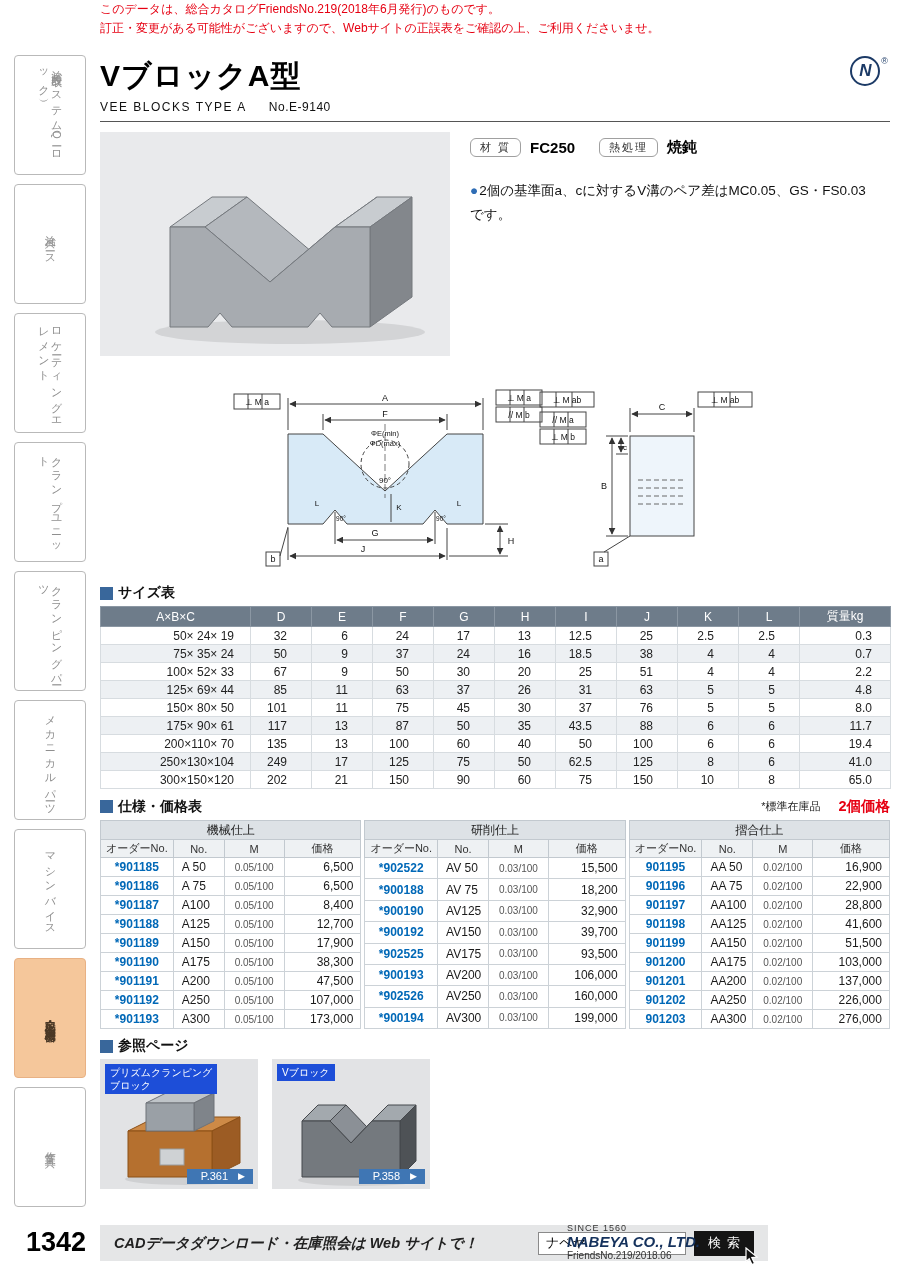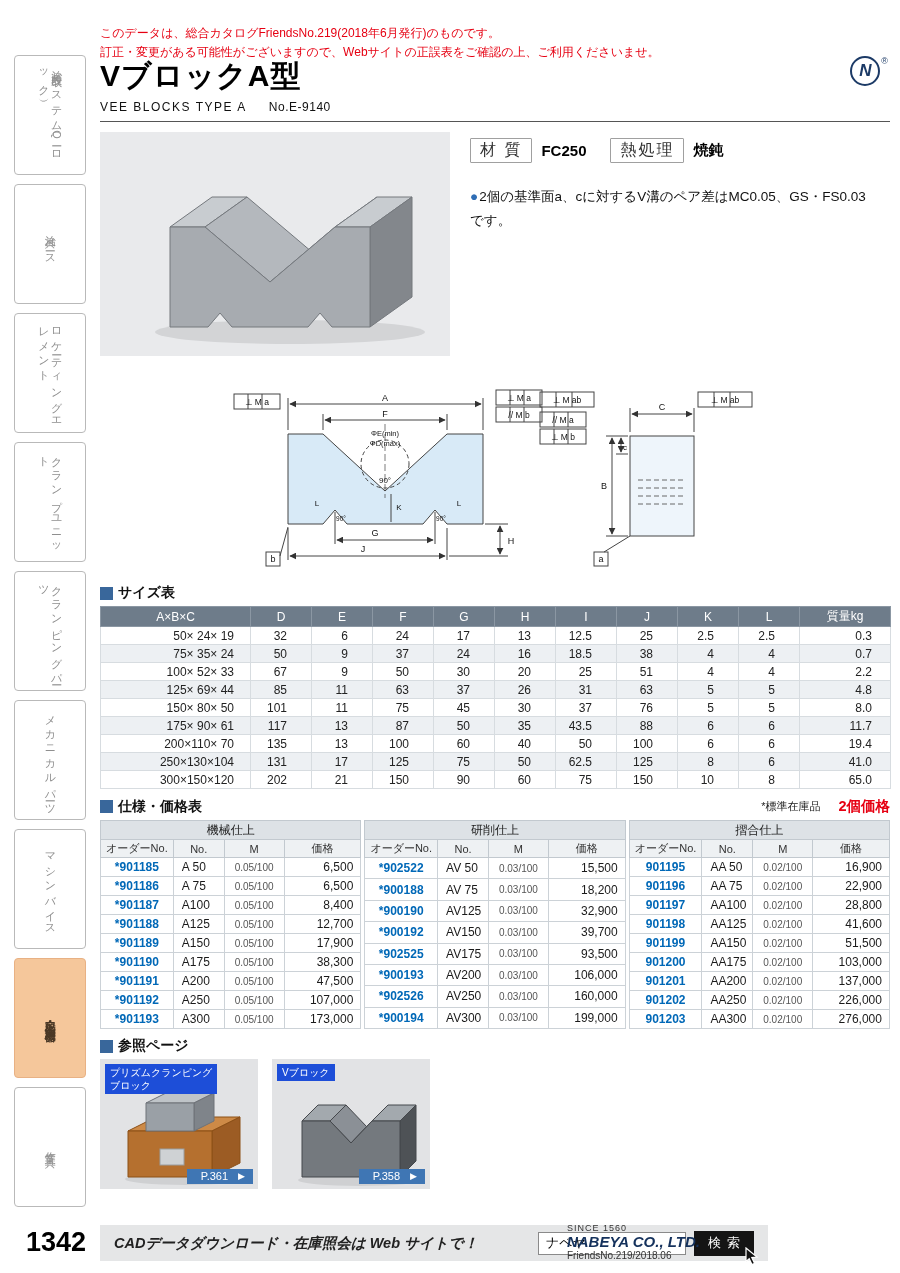--- a/index.html
+++ b/index.html
@@ -1,20 +1,20 @@
 <!DOCTYPE html>
 <html><head>
 <meta charset="utf-8">
 <style>
   * { margin:0; padding:0; box-sizing:border-box; }
   body { background:#fff; font-family:"Liberation Sans","DejaVu Sans",sans-serif; color:#1a1a1a; }
   .page { position:relative; width:900px; height:1273px; background:#fff; overflow:hidden; }
 
   
-  .notice { position:absolute; left:100px; top:24px; color:#e60012; font-size:12px; line-height:1.55; }
+  .notice { position:absolute; left:100px; top:0; color:#e60012; font-size:12px; line-height:1.55; }
 
   
   .sidebar { position:absolute; left:14px; top:55px; width:72px; }
   .vtab { writing-mode:vertical-rl; height:120px; width:72px; margin-bottom:9px;
           border:1px solid #b9b9b9; border-radius:4px; background:#fff;
           color:#8f8f8f; font-size:11px; letter-spacing:2px; line-height:1.15;
           display:flex; align-items:center; justify-content:center; padding:6px 2px; }
   .vtab.active { background:#f5c79b; border-color:#e8b184; color:#4a3826; font-weight:bold; }
 
   
@@ -28,21 +28,21 @@
   .mark .circle { width:30px; height:30px; border:2px solid #1c3a66; border-radius:50%;
                   display:flex; align-items:center; justify-content:center;
                   color:#1c3a66; font-weight:bold; font-style:italic; font-size:17px; }
   .mark .reg { font-size:9px; color:#1c3a66; margin-left:1px; }
 
   
   .prod { display:flex; margin-top:10px; }
   .photo { width:350px; height:224px; flex:none; }
   .pinfo { margin-left:20px; padding-top:6px; width:410px; }
   .badges { display:flex; align-items:center; }
-  .blabel { border:1px solid #a0a0a0; border-radius:1px; padding:1px 9px; font-size:16px;
+  .blabel { border:1px solid #a0a0a0; border-radius:6px; padding:1px 9px; font-size:11px;
             letter-spacing:2px; color:#333; background:#fff; }
   .bval { font-weight:bold; font-size:15px; margin:0 24px 0 9px; color:#000; }
   .note { margin-top:22px; font-size:13.5px; line-height:1.75; color:#111; width:400px; }
   .note .bullet { color:#2f6db5; margin-right:1px; }
 
   
   .diagram { margin:8px 0 0 128px; width:626px; height:212px; }
   .diagram text { font-family:"Liberation Sans","DejaVu Sans",sans-serif; }
 
   
@@ -386,21 +386,21 @@
             <td class="num">60</td>
             <td class="num">40</td>
             <td class="num">50</td>
             <td class="num">100</td>
             <td class="num">6</td>
             <td class="num">6</td>
             <td class="wt">19.4</td>
           </tr>
           <tr>
             <td class="abc">250×130×104</td>
-            <td class="num">131</td>
+            <td class="num">249</td>
             <td class="num">17</td>
             <td class="num">125</td>
             <td class="num">75</td>
             <td class="num">50</td>
             <td class="num">62.5</td>
             <td class="num">125</td>
             <td class="num">8</td>
             <td class="num">6</td>
             <td class="wt">41.0</td>
           </tr>

